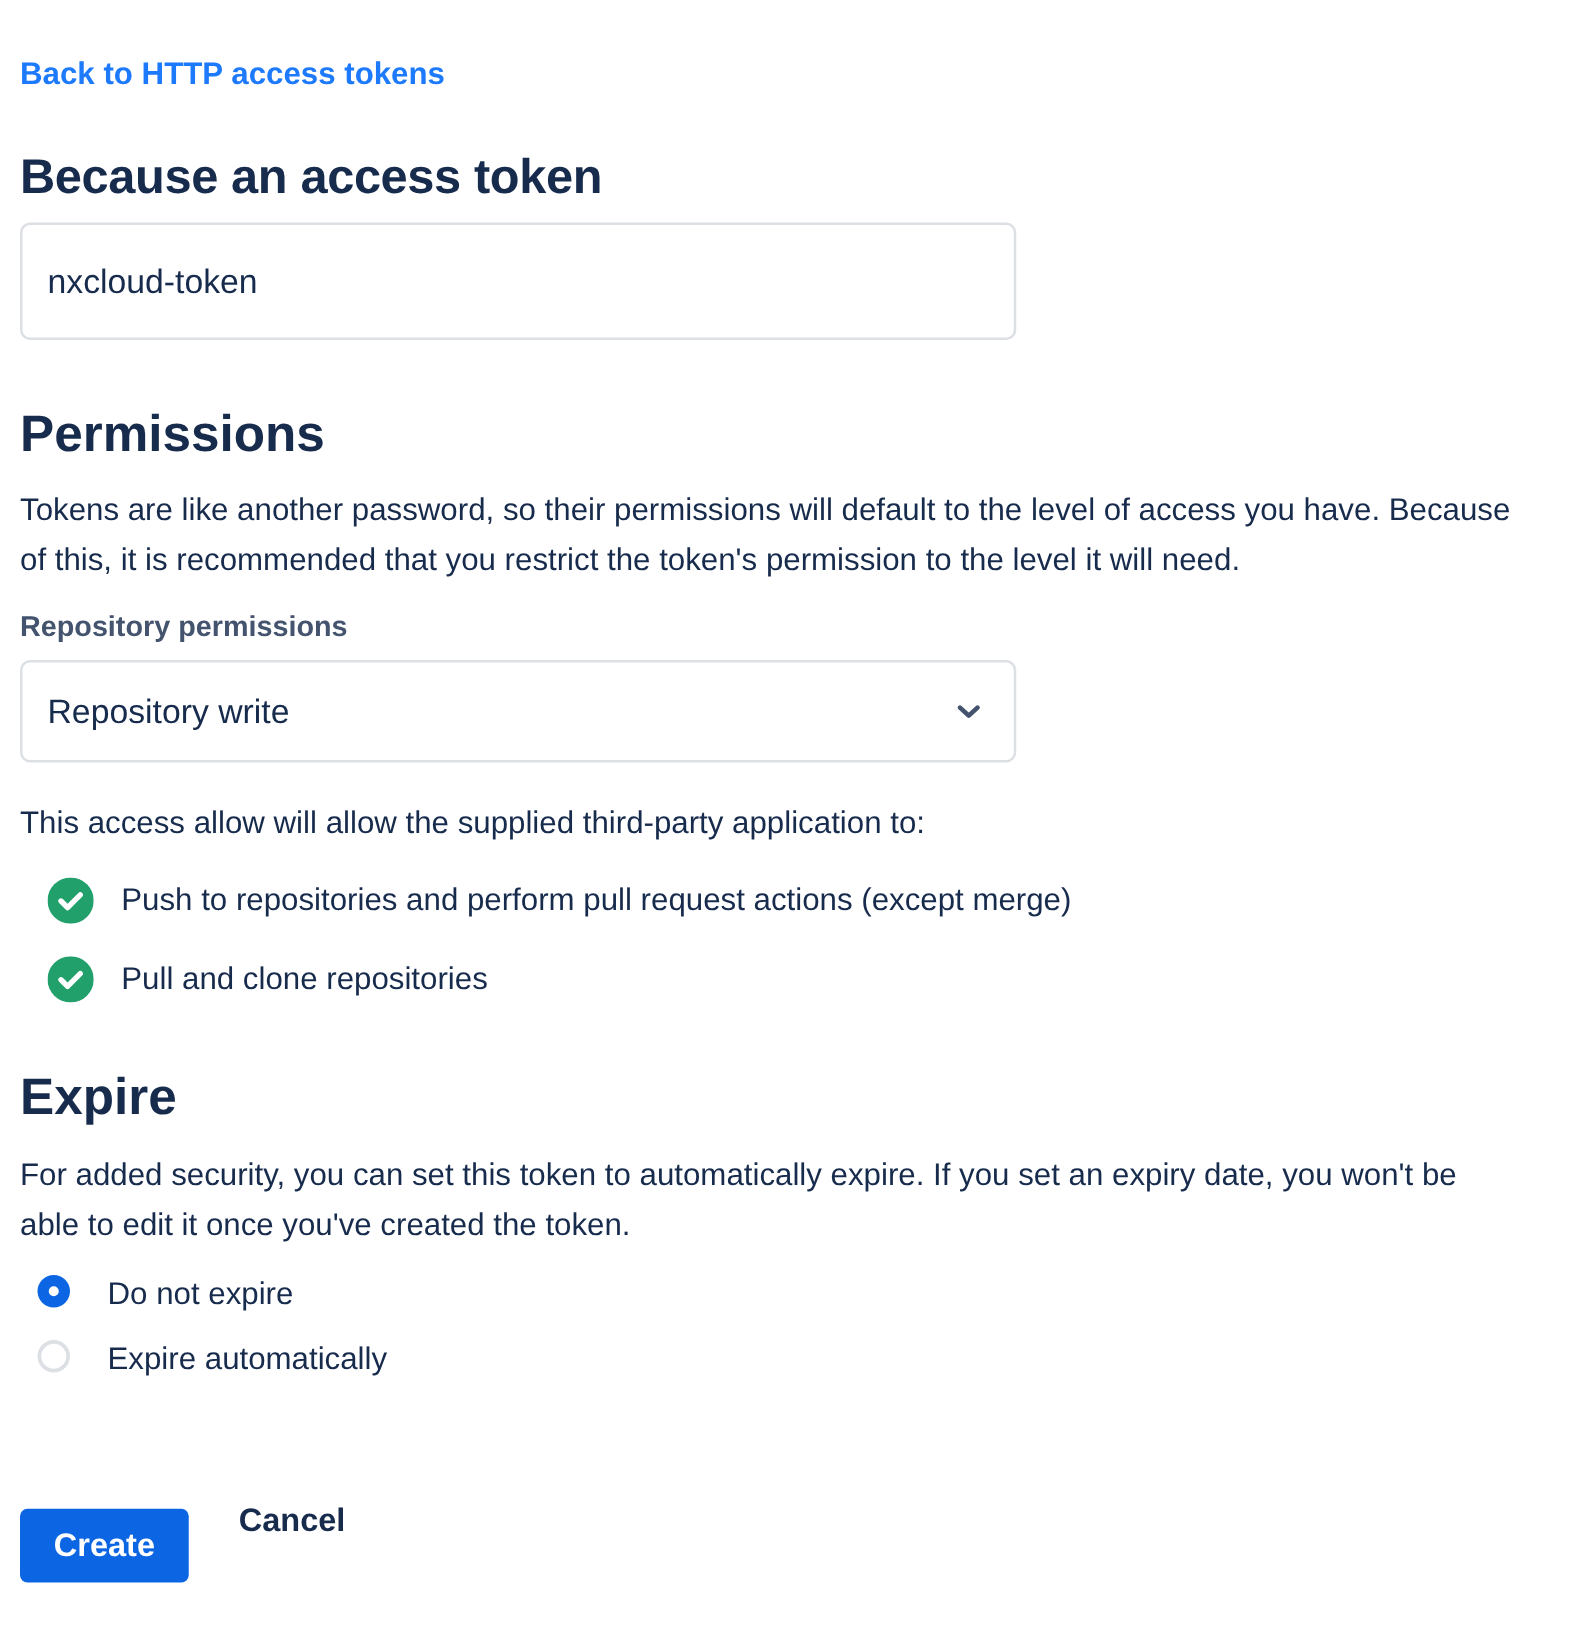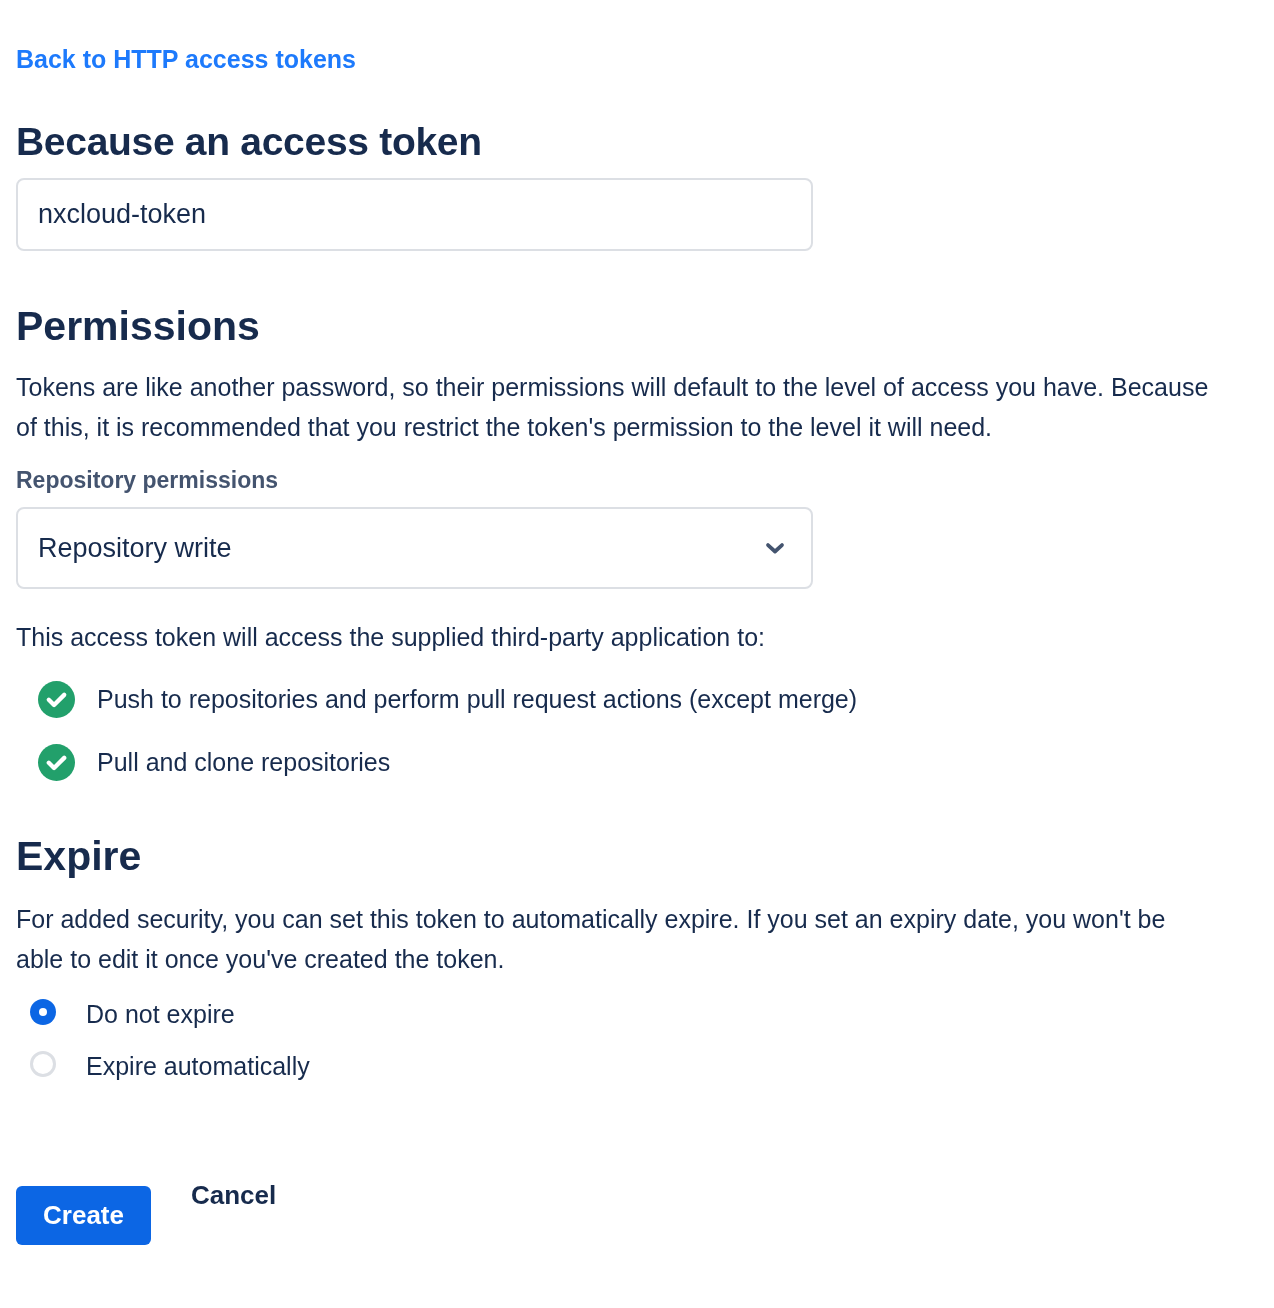--- a/index.html
+++ b/index.html
@@ -35,21 +35,21 @@
     display: block;
     margin-top: 32px;
     font-size: 23px;
     font-weight: 700;
     color: #44546F;
     line-height: 26px;
   }
   .text-input {
     margin-top: 14px;
     width: 797px;
-    height: 73px;
+    height: 94px;
     border: 2px solid #DCDFE4;
     border-radius: 8px;
     padding: 0 20px;
     font-family: "Liberation Sans", sans-serif;
     font-size: 27px;
     color: #172B4D;
     background: #ffffff;
     outline: none;
     display: block;
   }
@@ -198,21 +198,21 @@
 
   <label class="field-label select-label">Repository permissions</label>
 
   <div class="select-box">
     <span class="select-value">Repository write</span>
     <svg class="chevron-icon" viewBox="0 0 24 24" fill="none">
       <path d="M6 9.5 L12 15 L18 9.5" stroke="#44546F" stroke-width="3.2" stroke-linecap="round" stroke-linejoin="round"></path>
     </svg>
   </div>
 
-  <p class="allow-intro">This access token will access the supplied third-party application to:</p>
+  <p class="allow-intro">This access allow will allow the supplied third-party application to:</p>
 
   <ul class="capability-list">
     <li class="capability-item">
       <svg class="check-circle" viewBox="0 0 24 24">
         <circle cx="12" cy="12" r="12" fill="#22A06B"></circle>
         <path d="M7 12.2 L10.4 15.6 L17 9" stroke="#ffffff" stroke-width="2.8" fill="none" stroke-linecap="round" stroke-linejoin="round"></path>
       </svg>
       <span class="capability-text">Push to repositories and perform pull request actions (except merge)</span>
     </li>
     <li class="capability-item">

